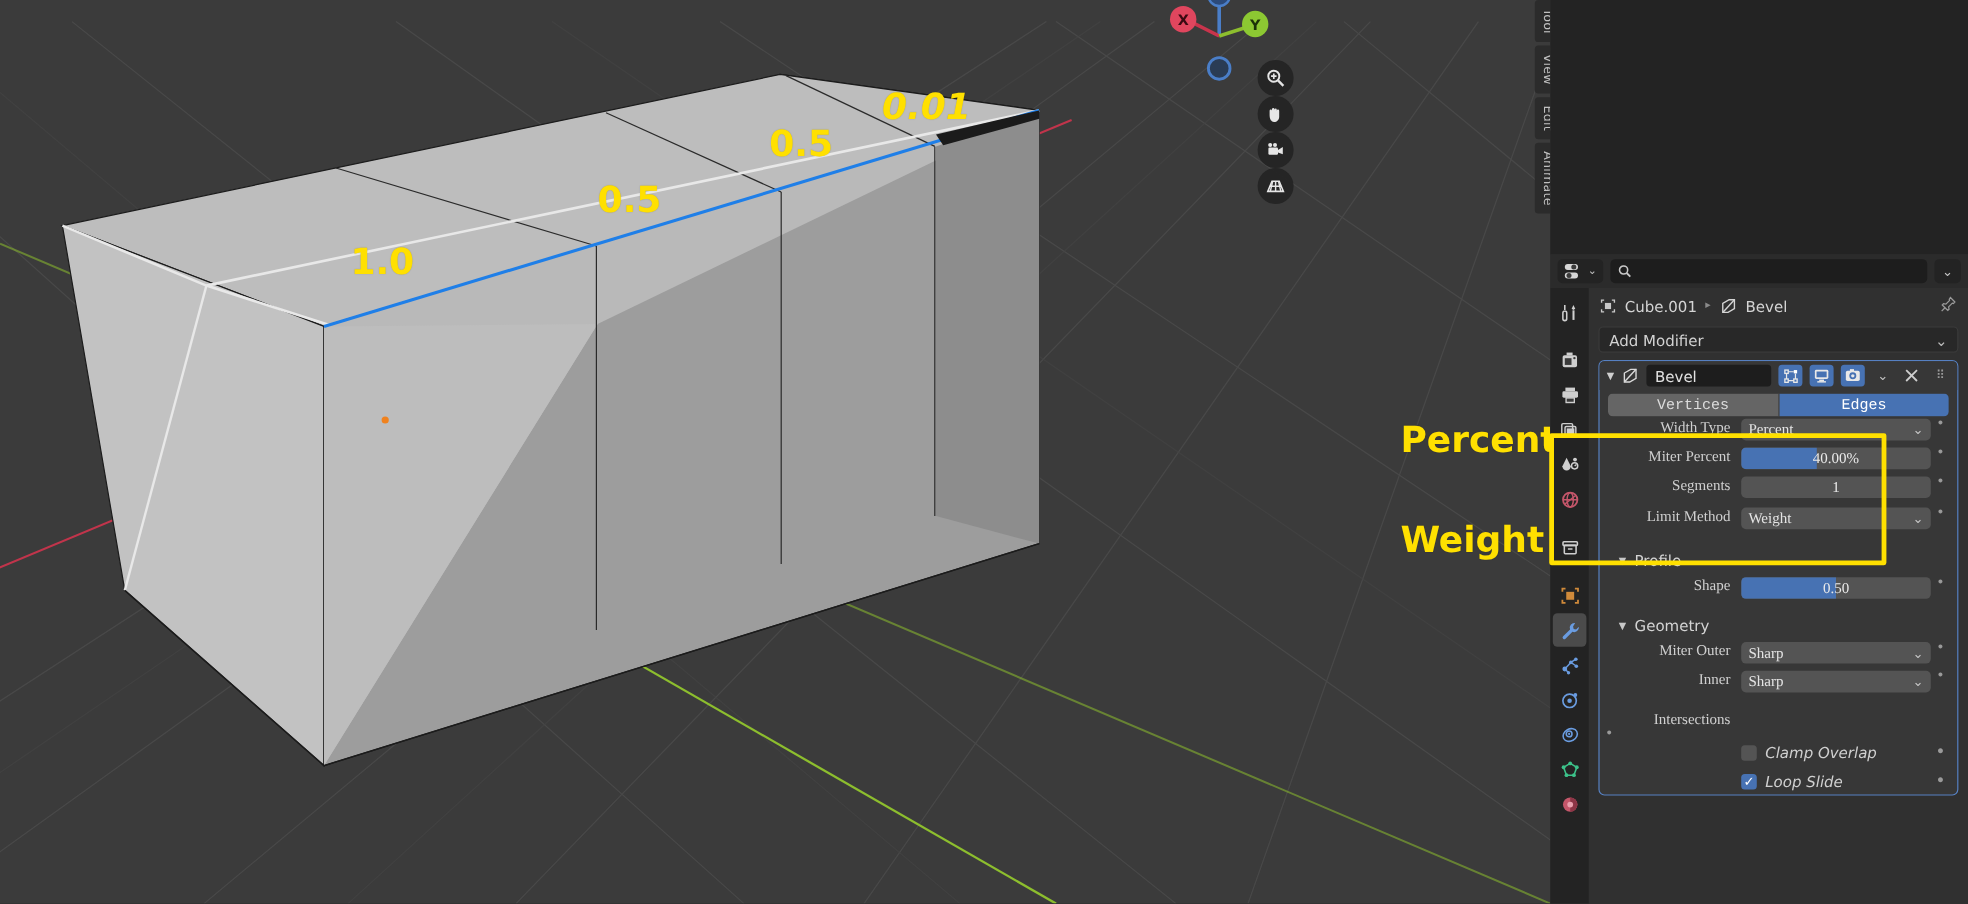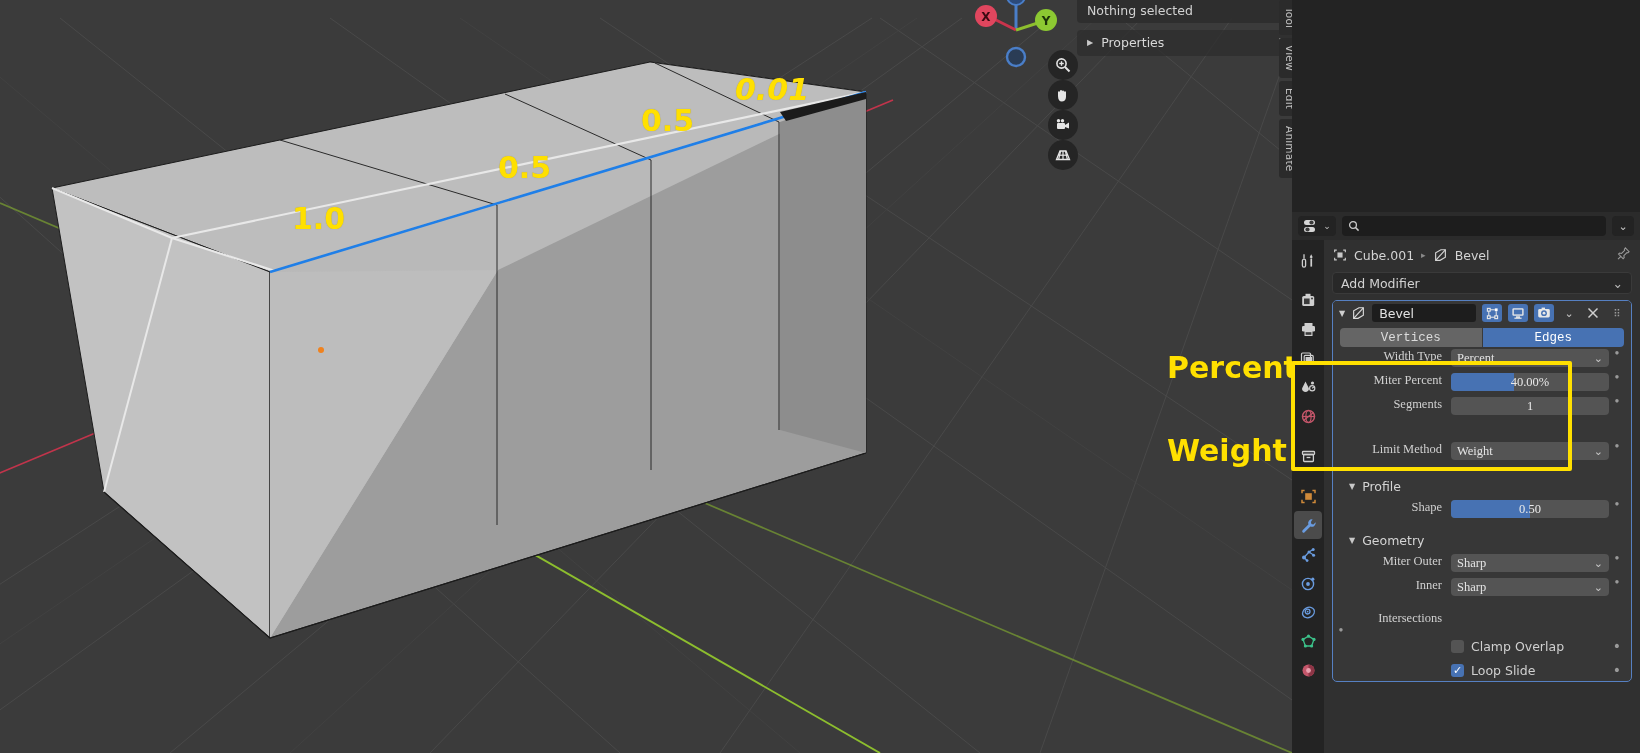--- a/index.html
+++ b/index.html
@@ -208,21 +208,21 @@
   .psec .tri { font-size: 8px; color: #c8c8c8; }
 
   .pcheckrow { display:flex; align-items:center; height: 22px; margin-top: 2px; padding-right:6px;}
   .pcheckrow .spacer { width: 118px; flex:none; }
   .cbox {
     width: 13px; height: 13px; border-radius: 3px; background: #545454;
     margin-right: 7px; display:flex; align-items:center; justify-content:center; flex:none;
   }
   .cbox.on { background: #4772b3; }
   .cbox.on::after { content:"✓"; color:#fff; font-size:11px; line-height:11px; }
-  .clabel { color: #d0d0d0; font-size: 12.5px; flex:1; }
+  .clabel { color: #d0d0d0; font-size: 12.5px; flex:1;font-style:italic; }
 
   
   #hl-rect {
     position: absolute; left: 1291px; top: 361px;
     width: 281px; height: 110px;
     border: 4px solid #ffe000; border-radius: 2px;
     pointer-events: none; z-index: 50;
   }
 </style>
 </head>
@@ -354,28 +354,20 @@
     <div class="vp-btn" style="left:1048px; top:140px;">
       <svg width="18" height="18" viewBox="0 0 18 18">
           <path d="M2.5 13.5L6 5h6l3.5 8.5z" fill="none" stroke="#e6e6e6" stroke-width="1.3"></path>
           <line x1="4.2" y1="9.2" x2="13.8" y2="9.2" stroke="#e6e6e6" stroke-width="1.2"></line>
           <line x1="9" y1="5" x2="9" y2="13.5" stroke="#e6e6e6" stroke-width="1.2"></line>
           <line x1="6.6" y1="5" x2="4.6" y2="13.5" stroke="#e6e6e6" stroke-width="1.2"></line>
           <line x1="11.4" y1="5" x2="13.4" y2="13.5" stroke="#e6e6e6" stroke-width="1.2"></line>
         </svg>
     </div>
 
-    <div id="vp-topright">
-      <div id="nothing-sel">Nothing selected</div>
-      <div id="props-strip">
-        <span class="tri">▶</span>
-        <span>Properties</span>
-        <span class="grip">⠿</span>
-      </div>
-    </div>
 
     <div id="vtabs">
       <div class="vtab">Tool</div>
       <div class="vtab">View</div>
       <div class="vtab">Edit</div>
       <div class="vtab">Animate</div>
     </div>
   </div>
 
   <div id="props">
@@ -630,21 +622,21 @@
             </div>
 
             <div class="prow">
               <div class="plabel">Segments</div>
               <div class="pfield">
                 <span class="cval">1</span>
               </div>
               <div class="pdot">•</div>
             </div>
 
-            <div class="prow" style="margin-top:23px;">
+            <div class="prow" style="margin-top:4px;">
               <div class="plabel">Limit Method</div>
               <div class="pfield dropdown">
                 <span class="txt">Weight</span>
                 <span class="chev" style="font-size:11px;">⌄</span>
               </div>
               <div class="pdot">•</div>
             </div>
           </div>
 
           <div class="psec">

